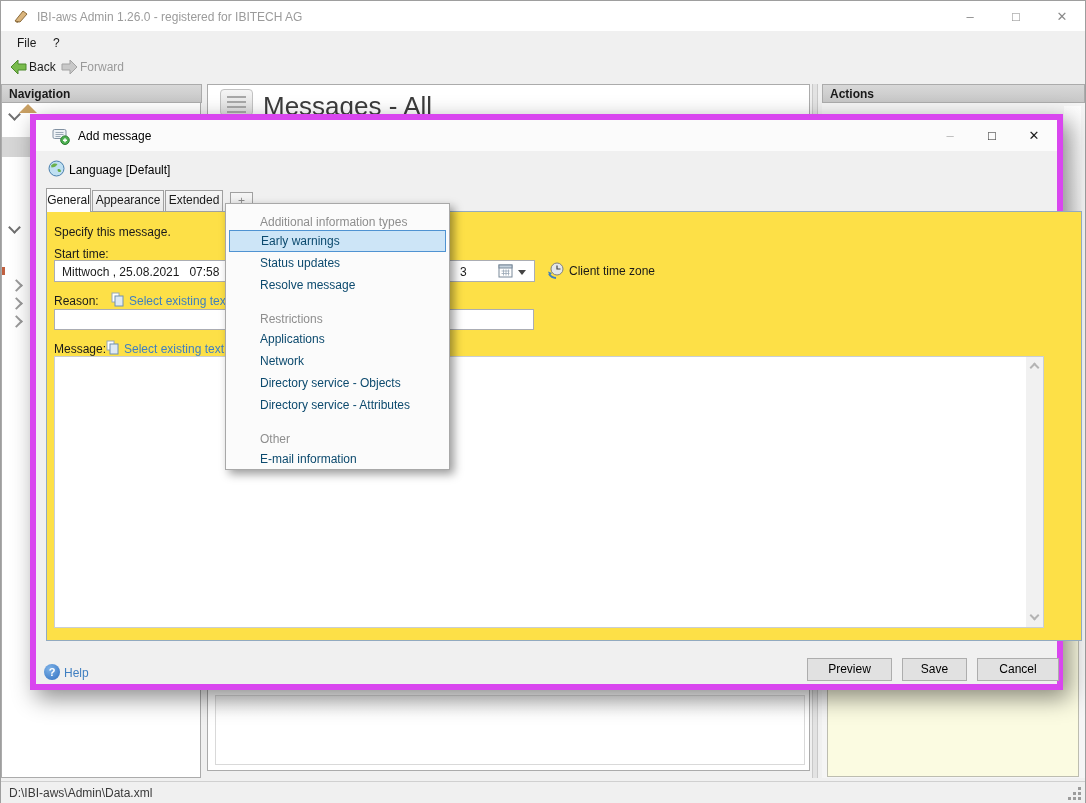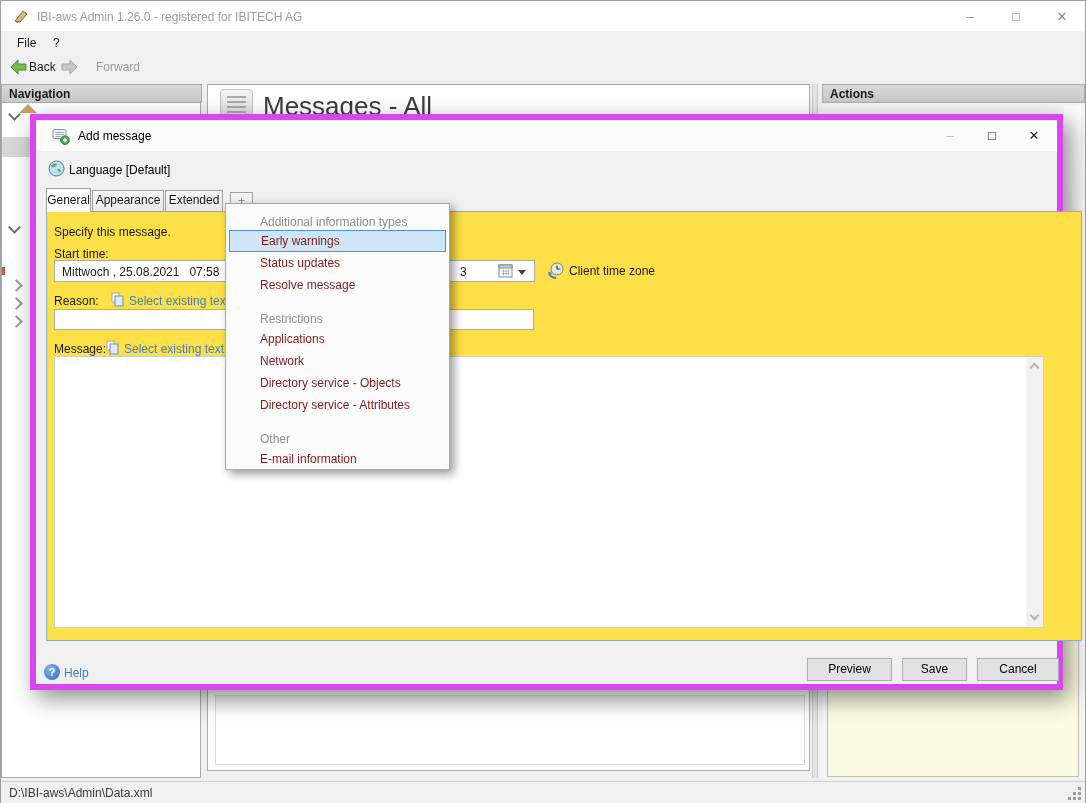--- a/index.html
+++ b/index.html
@@ -41,21 +41,21 @@
   .grouppage{left:10px;top:91px;width:1036px;height:430px;background:#fde047;
              border:1px solid #92aabf;box-sizing:border-box;z-index:1;}
   .field{background:#fff;border:1px solid #abadb3;box-sizing:border-box;}
   .link{color:#3f7fc1;cursor:pointer;}
   .btn{position:absolute;height:23px;background:#e1e1e1;border:1px solid #adadad;box-sizing:border-box;
        text-align:center;line-height:21px;color:#000;}
   .tri-down{width:0;height:0;border-left:4px solid transparent;border-right:4px solid transparent;border-top:5px solid #444;}
   
   .typemenu{left:225px;top:203px;width:225px;height:267px;background:#fbfbfb;border:1px solid #a8a8a8;
             box-shadow:4px 4px 9px rgba(0,0,0,.4);box-sizing:border-box;z-index:20;}
-  .tm-row{position:absolute;left:3px;width:217px;height:22px;line-height:22px;padding-left:31px;box-sizing:border-box;color:#7f1d1d;}
+  .tm-row{position:absolute;left:3px;width:217px;height:22px;line-height:22px;padding-left:31px;box-sizing:border-box;color:#0c4a6e;}
   .tm-head{font-weight:normal;color:#8e8e8e;}
   .tm-sel{background:#cde5f7;border:1px solid #4f93d2;line-height:20px;}
   
   .hamb{left:219px;top:88px;width:33px;height:27px;border-radius:4px;background:linear-gradient(#f5f5f5,#dcdcdc);
         border:1px solid #c2c2c2;box-sizing:border-box;}
   .hline{position:absolute;left:6px;width:19px;height:2px;background:#a8a8a8;}
   .grip i{position:absolute;width:3px;height:3px;background:#9c9c9c;}
 </style>
 </head>
 <body>
@@ -87,21 +87,21 @@
       <svg width="17" height="16" viewBox="0 0 17 16">
           <path d="M8 1 L1 8 L8 15 L8 11 L16 11 L16 5 L8 5 Z" fill="#79bb4c" stroke="#4d8a2c"></path>
         </svg>
     </span>
     <span class="abs" style="left:28px;top:5px;color:#1a1a1a;">Back</span>
     <span class="abs" style="left:60px;top:4px;">
       <svg width="17" height="16" viewBox="0 0 17 16">
           <path d="M9 1 L16 8 L9 15 L9 11 L1 11 L1 5 L9 5 Z" fill="#c9c9c9" stroke="#a3a3a3"></path>
         </svg>
     </span>
-    <span class="abs" style="left:79px;top:5px;color:#9a9a9a;margin-left:16px;">Forward</span>
+    <span class="abs" style="left:79px;top:5px;color:#9a9a9a;">Forward</span>
   </div>
 
   <div class="abs panelwhite" style="left:1px;top:84px;width:200px;height:694px;">
     <div class="abs phead" style="left:-1px;top:-1px;width:201px;">Navigation</div>
 
     <div class="abs" style="left:17px;top:19px;width:0;height:0;border-left:9px solid transparent;border-right:9px solid transparent;border-bottom:9px solid #c9a063;"></div>
     <span class="abs chev down" style="left:8px;top:25px;"></span>
     <div class="abs" style="left:0;top:52px;width:30px;height:20px;background:#d6d6d6;"></div>
     <span class="abs chev down" style="left:8px;top:138px;"></span>
     <div class="abs" style="left:0;top:182px;width:3px;height:8px;background:#c06040;"></div>

